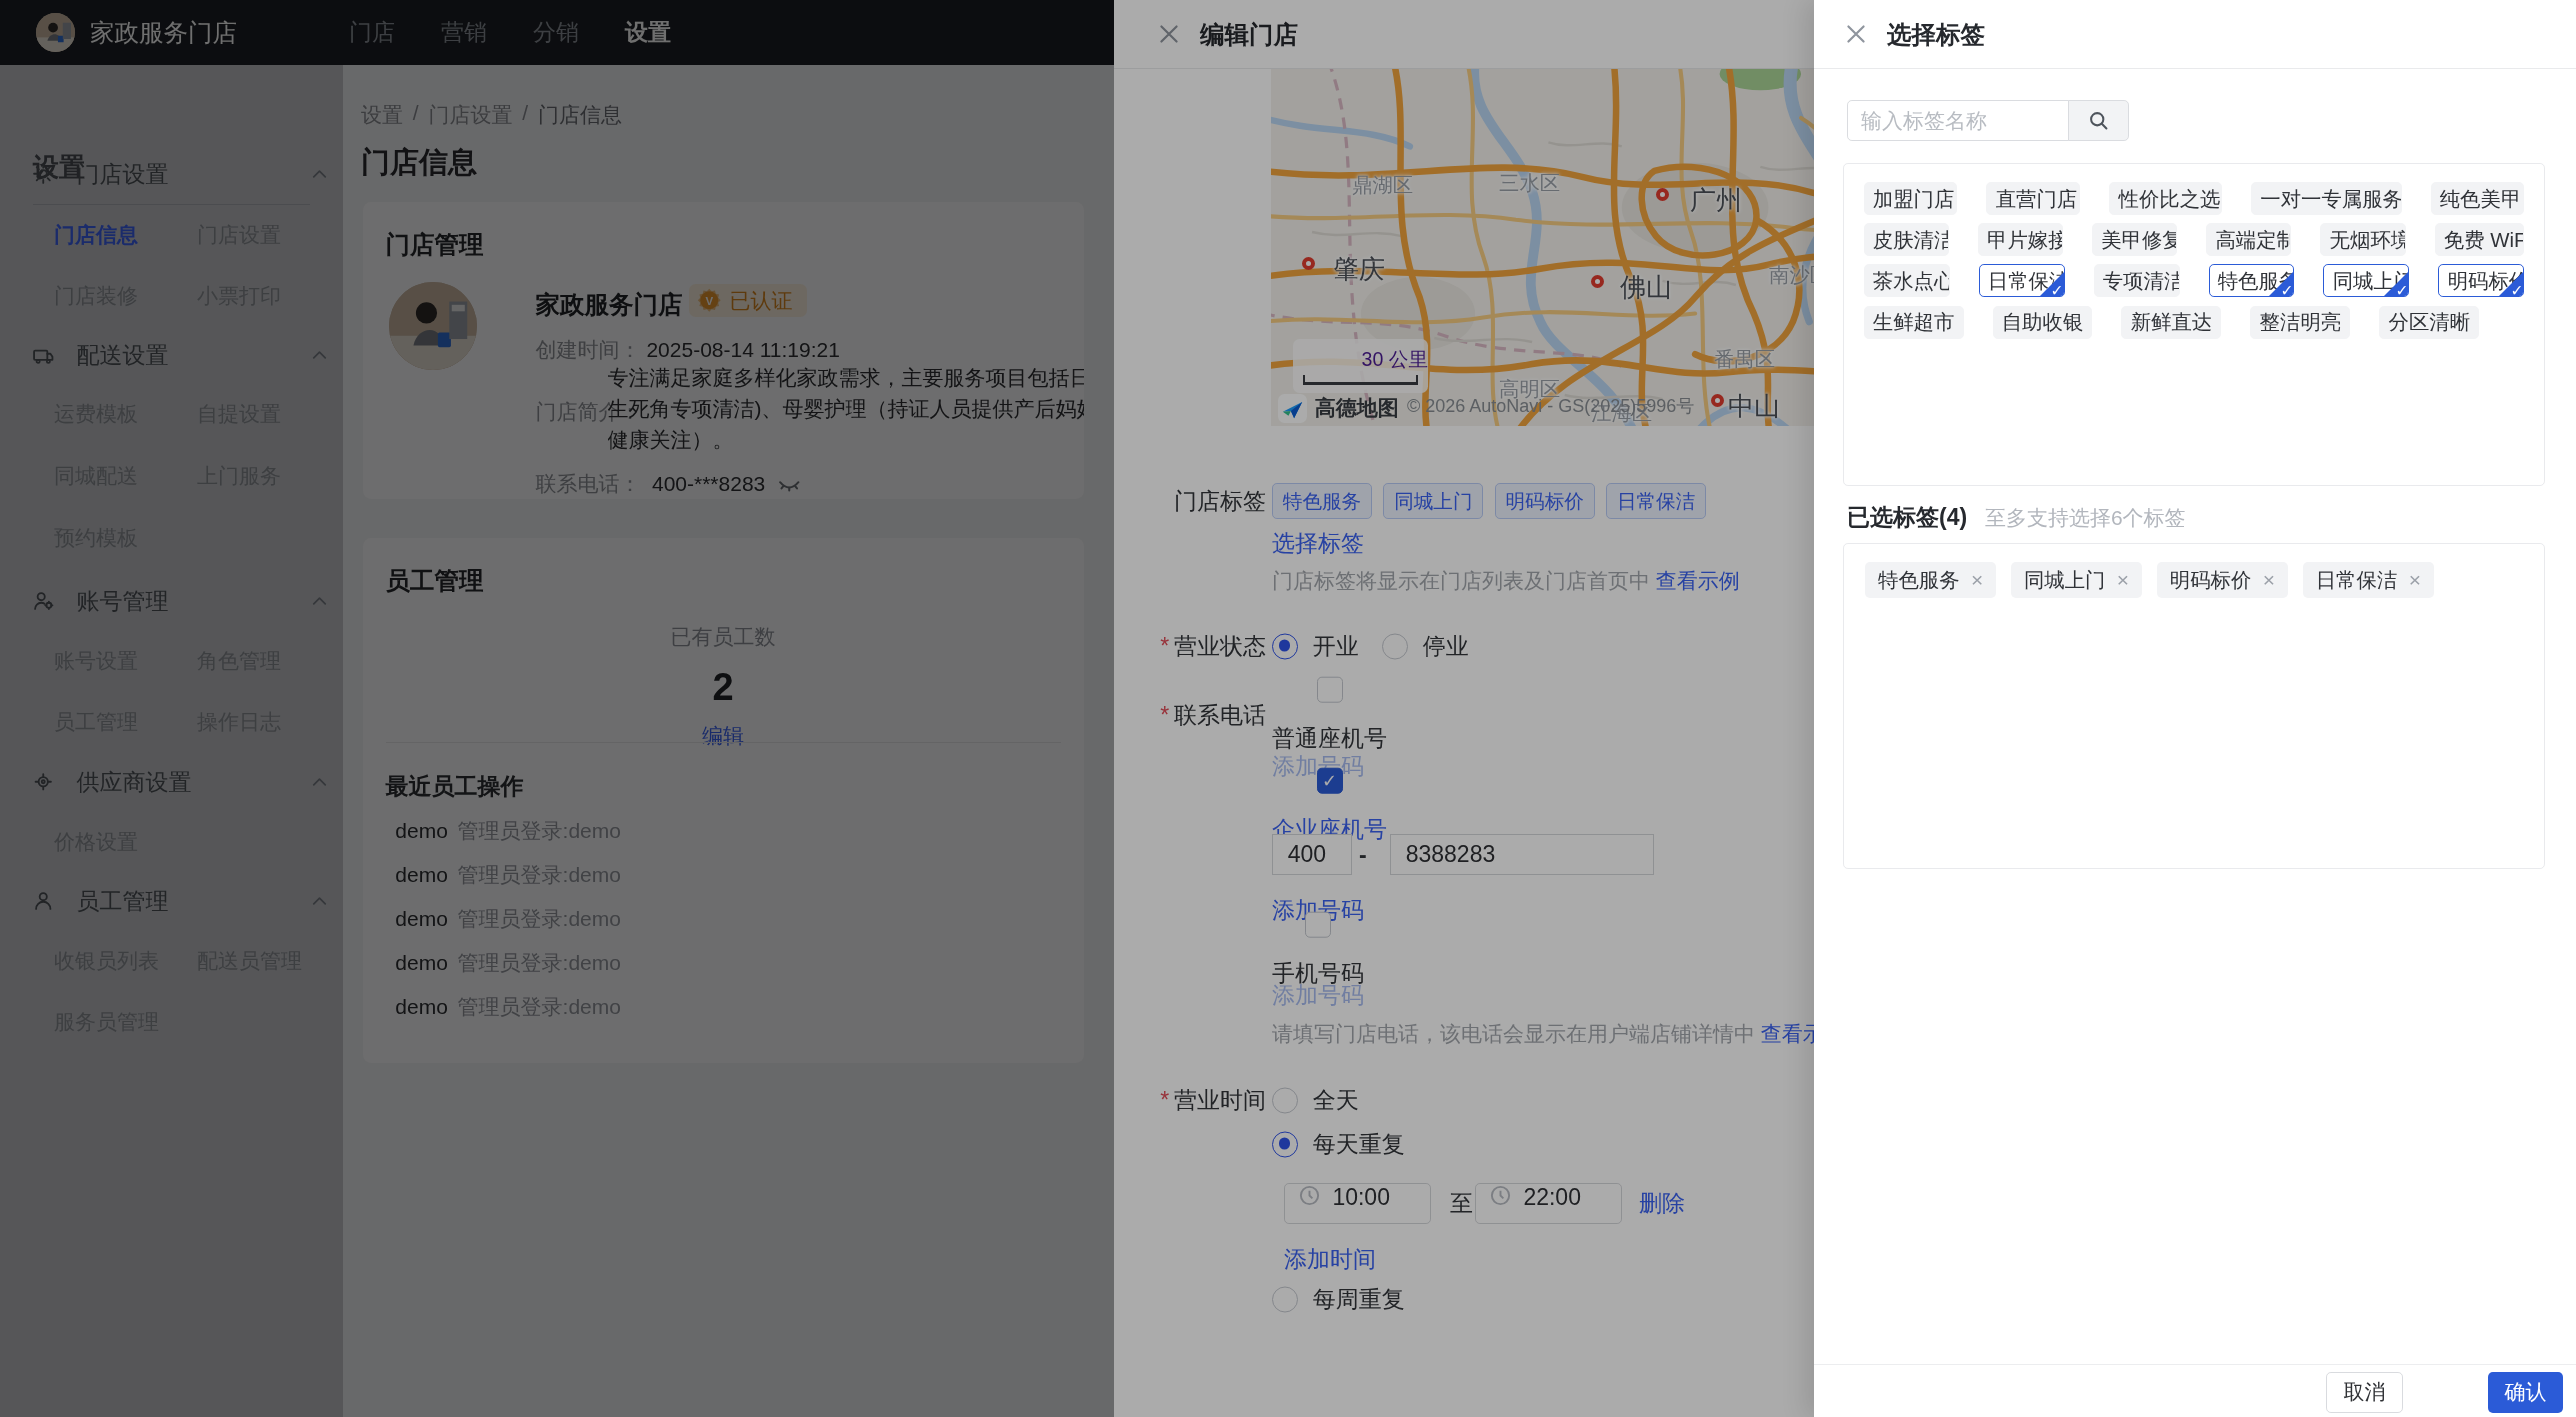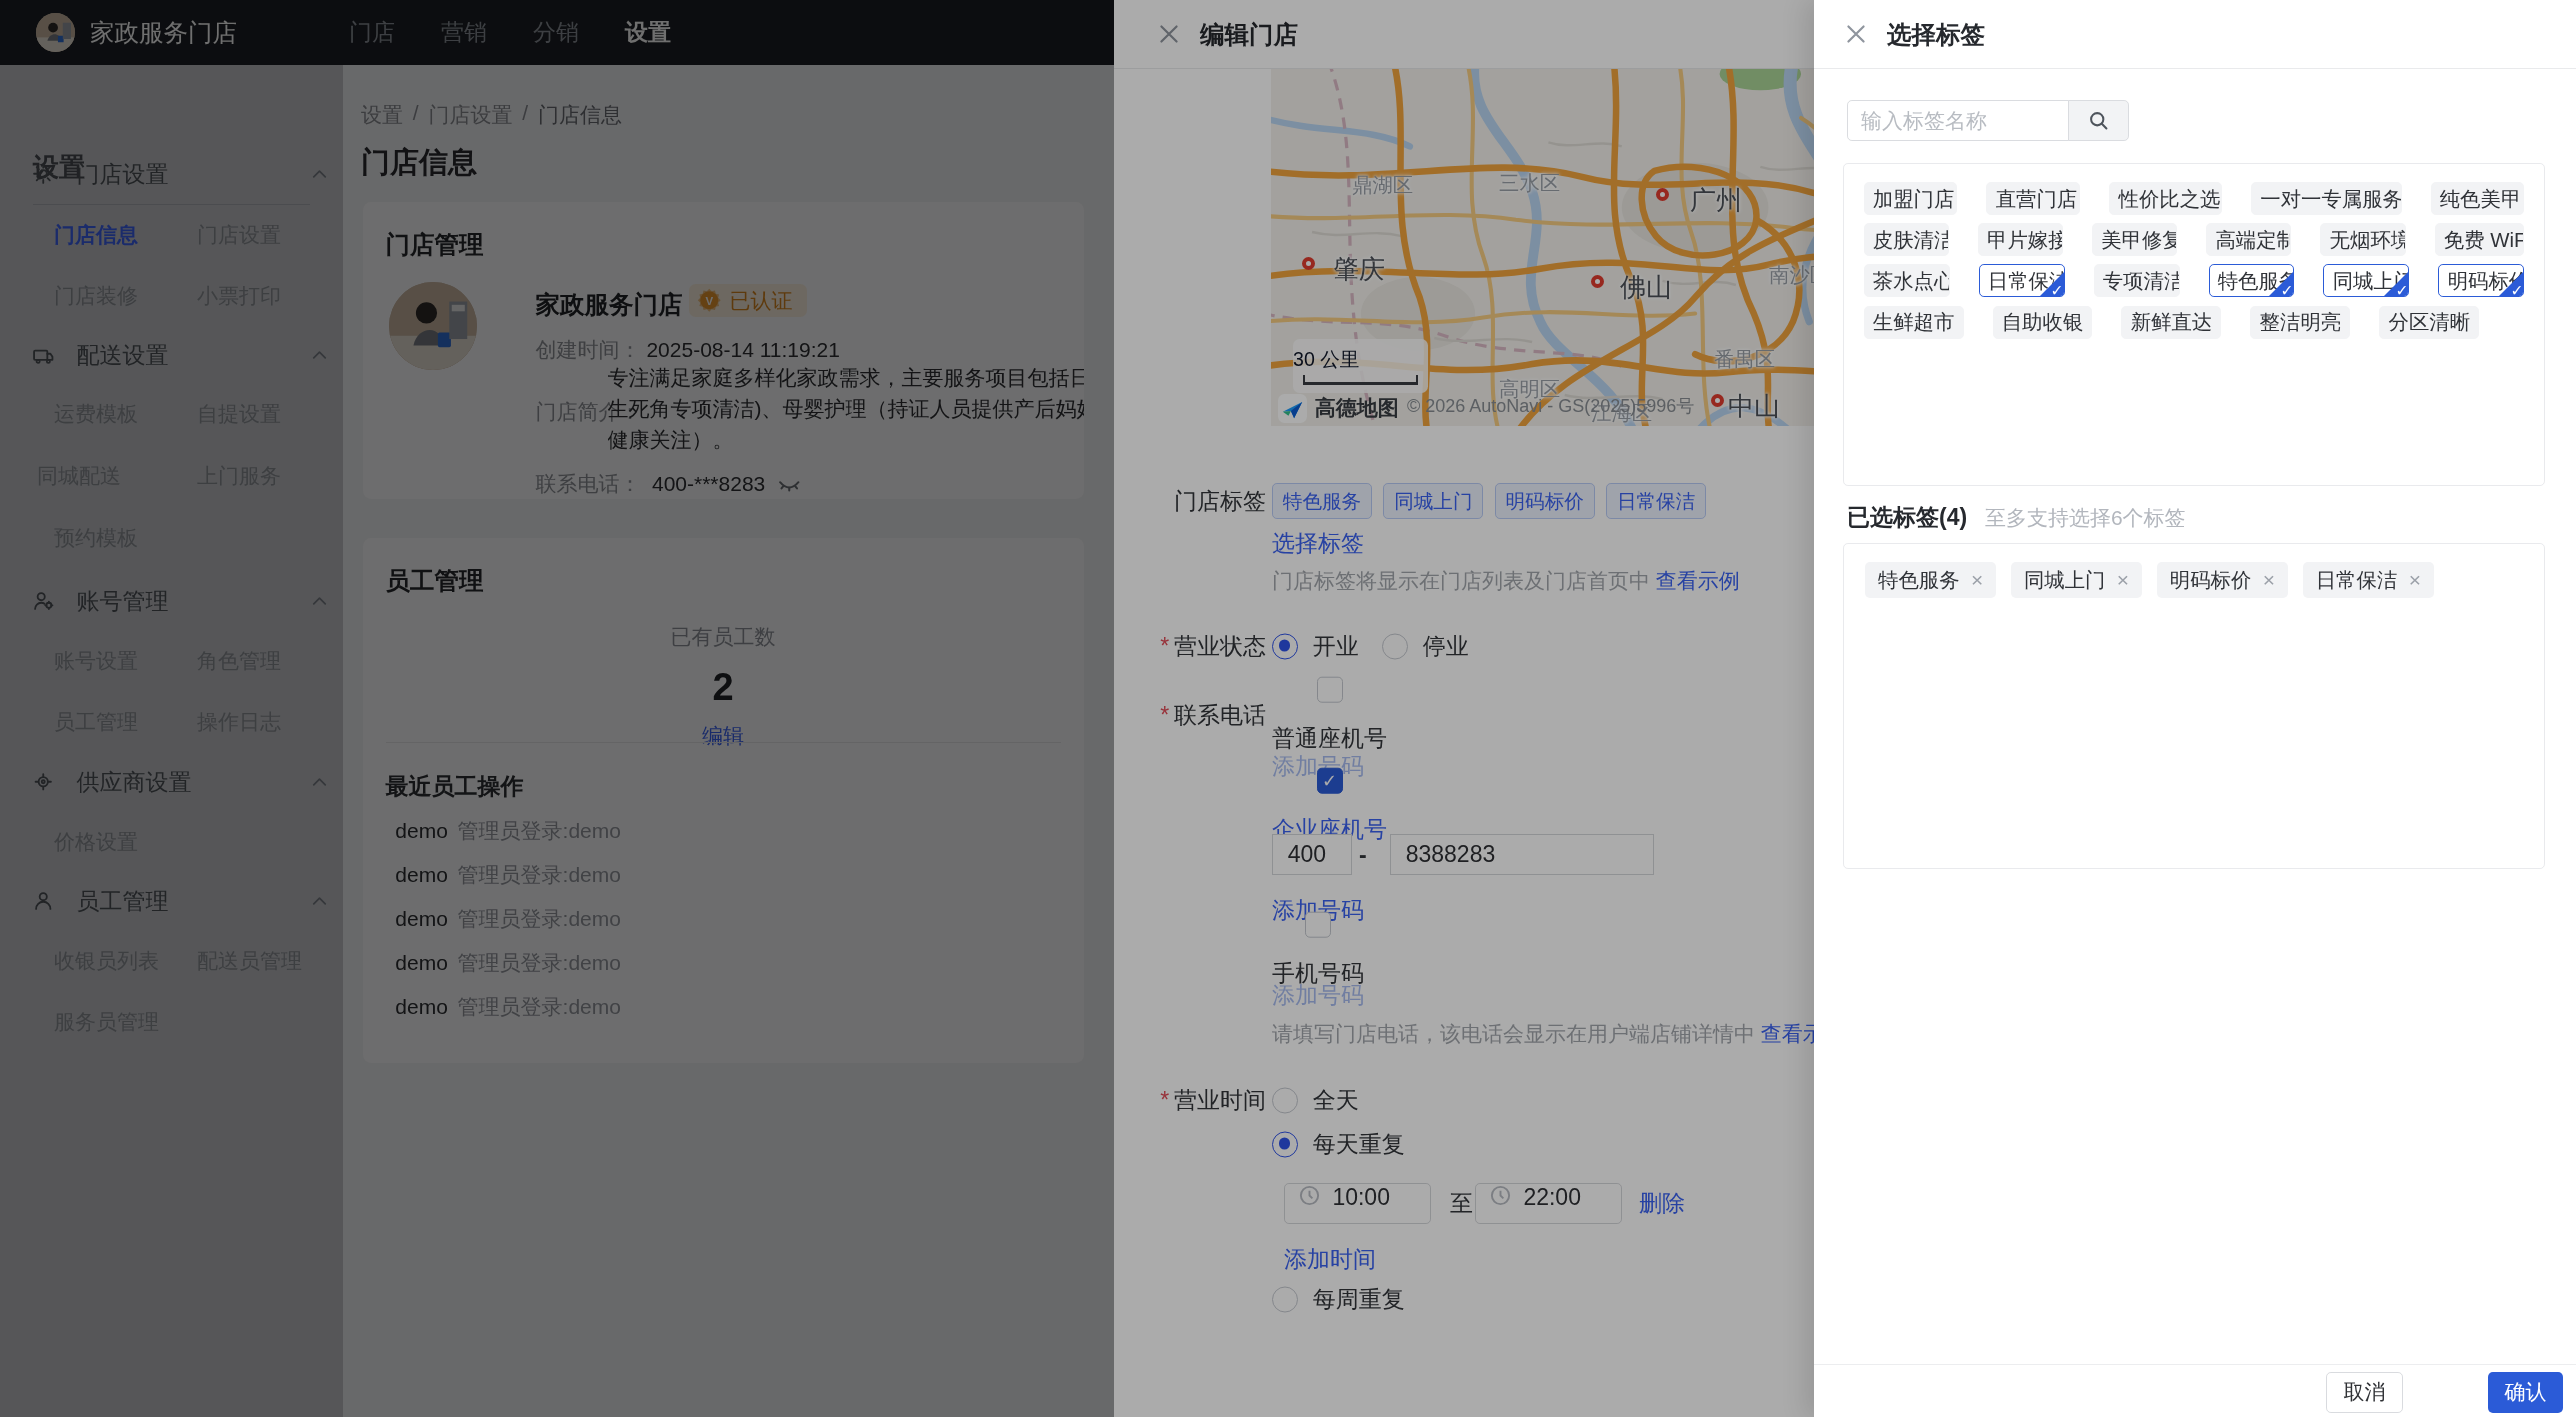--- a/index.html
+++ b/index.html
@@ -62,21 +62,21 @@
   #drawer-edit{position:absolute;left:1114px;top:0;width:1462px;height:1418px;background:#fff;z-index:20;}
   .drawer-header{position:absolute;left:0;top:0;right:0;height:69px;border-bottom:0.8px solid #e9eaec;background:#fff;}
   .drawer-close{position:absolute;left:42px;top:21px;width:26px;height:26px;color:#8f959e;cursor:pointer;}
   .drawer-title{position:absolute;left:86px;top:0;height:69px;display:flex;align-items:center;font-size:24.5px;font-weight:600;color:#26292e;}
   #map{position:absolute;left:157px;top:69px;width:1127px;height:357px;background:#f3f1ec;overflow:hidden;}
   .map-label{position:absolute;font-size:20.4px;color:#9aa0a8;white-space:nowrap;
      text-shadow:0 0 3.3px #fff,0 0 3.3px #fff,0 0 4.9px #fff;}
   .map-label.city{font-size:26px;color:#4c5158;font-weight:500;}
   .map-marker{position:absolute;width:13px;height:13px;border:4.9px solid #e23c2f;background:#fff;border-radius:50%;}
   #map-scale{position:absolute;left:22px;top:270px;width:135px;height:54px;background:rgba(255,255,255,0.85);border-radius:6.5px;}
-  #map-scale .s-label{position:absolute;left:0;top:6.5px;width:100%;text-align:left;font-size:19.6px;color:#0f172a;}
+  #map-scale .s-label{position:absolute;left:0;top:6.5px;width:100%;text-align:right;font-size:19.6px;color:#4c1d95;}
   #map-scale .s-bar{position:absolute;left:9.8px;right:9.8px;bottom:8.2px;height:3.3px;background:#3a3d42;}
   #map-scale .s-bar::before,#map-scale .s-bar::after{content:"";position:absolute;top:-6.5px;width:2.4px;height:9.8px;background:#3a3d42;}
   #map-scale .s-bar::before{left:0;} #map-scale .s-bar::after{right:0;}
   #map-attrib{position:absolute;left:6.5px;top:325px;display:flex;gap:8.2px;}
   #map-attrib .amap-brand{font-size:21px;font-weight:bold;color:#3a3e44;}
   #map-attrib .amap-copy{font-size:18px;color:#898e94;}
 
   .flabel{position:absolute;width:152px;text-align:right;font-size:23px;color:#33363b;transform:translateY(-50%);white-space:nowrap;}
   .req{color:#e34d59;margin-right:4.9px;}
   .blue-link{position:absolute;font-size:23px;color:#3b63f3;transform:translateY(-50%);cursor:pointer;white-space:nowrap;}
@@ -183,21 +183,21 @@
             <circle cx="7" cy="18.5" r="1.5"></circle>
             <circle cx="17" cy="18.5" r="1.5"></circle>
           </svg>
           <span>配送设置</span>
         </div>
         <span class="sb-chevron" style="top: 290px;"><svg viewBox="0 0 24 24" width="23" height="23" fill="none" stroke="currentColor" stroke-width="1.8" stroke-linecap="round" stroke-linejoin="round" class="icon-svg">
             <path d="M6 15l6-6 6 6"></path>
           </svg></span>
         <div class="sb-item" style="left: 54px; top: 349px;">运费模板</div>
         <div class="sb-item" style="left: 197px; top: 349px;">自提设置</div>
-        <div class="sb-item" style="left: 37px; top: 411px;">同城配送</div>
+        <div class="sb-item" style="left: 54px; top: 411px;">同城配送</div>
         <div class="sb-item" style="left: 197px; top: 411px;">上门服务</div>
         <div class="sb-item" style="left: 54px; top: 473px;">预约模板</div>
         <div class="sb-header" style="top: 536px;">
           <svg viewBox="0 0 24 24" width="24.5" height="24.5" fill="none" stroke="currentColor" stroke-width="1.8" stroke-linecap="round" stroke-linejoin="round" class="icon-svg">
             <circle cx="10" cy="8" r="3.5"></circle>
             <path d="M4 20c0-3.3 2.7-6 6-6 1.2 0 2.3.3 3.2 1"></path>
             <circle cx="17.5" cy="16.5" r="2.5"></circle>
             <path d="M17.5 12.8v1.2M17.5 18.9v1.2M14 16.5h1.2M19.8 16.5H21"></path>
           </svg>
           <span>账号管理</span>

